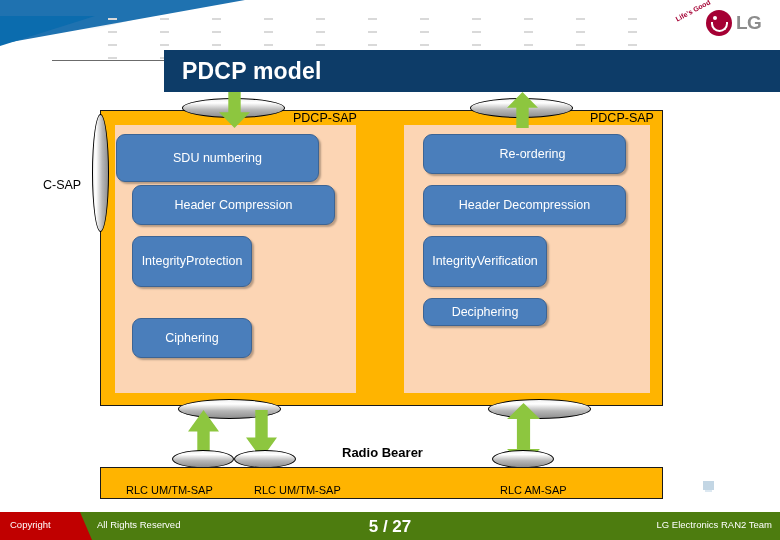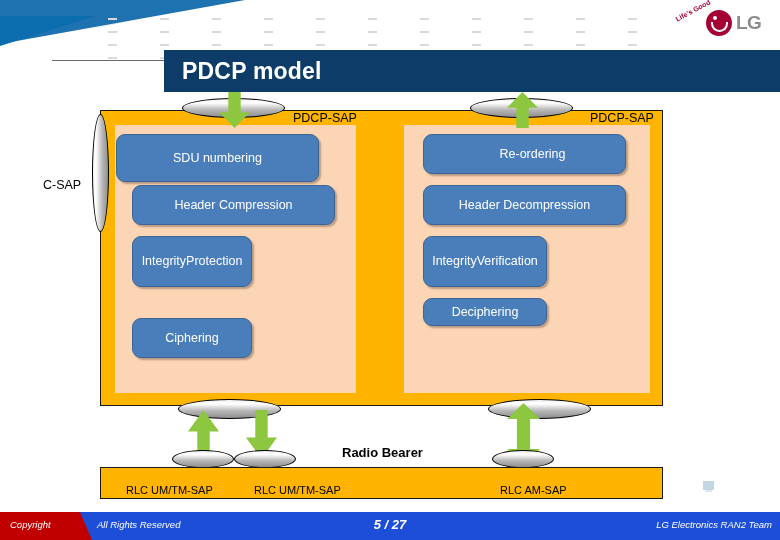--- a/index.html
+++ b/index.html
@@ -143,34 +143,34 @@
   .deco-mark {
     position:absolute; left:703px; top:481px; width:11px; height:9px;
     background:#c3d6e4;
   }
   .deco-mark::after {
     content:""; position:absolute; left:2px; top:9px; width:7px; height:2px;
     background:#dce8f1;
   }
 
   
-  .footer { position:absolute; left:0; top:512px; width:780px; height:28px; background:#1d4ed8;font-style:italic; }
+  .footer { position:absolute; left:0; top:512px; width:780px; height:28px; background:#4d7c0f; }
   .footer .red-tab {
     position:absolute; left:0; top:0; width:92px; height:28px; background:#c00000;
     clip-path:polygon(0 0, 80px 0, 92px 28px, 0 28px);
   }
   .footer .cp {
     position:absolute; left:10px; top:7px; color:#ffffff; font-size:9.5px;
   }
   .footer .ar {
     position:absolute; left:97px; top:7px; color:#ffffff; font-size:9.5px;
   }
   .footer .pg {
     position:absolute; left:0; top:5px; width:780px; text-align:center;
-    color:#ffffff; font-size:13px; font-weight:bold;
+    color:#ffffff; font-size:17px; font-weight:bold;
   }
   .footer .team {
     position:absolute; right:8px; top:7px; color:#ffffff; font-size:9.5px;
   }
   .footer-topline { position:absolute; left:0; top:509px; width:780px; height:3px; background:#ffffff; }
 </style>
 </head>
 <body>
 
 <div class="hdr-band">

